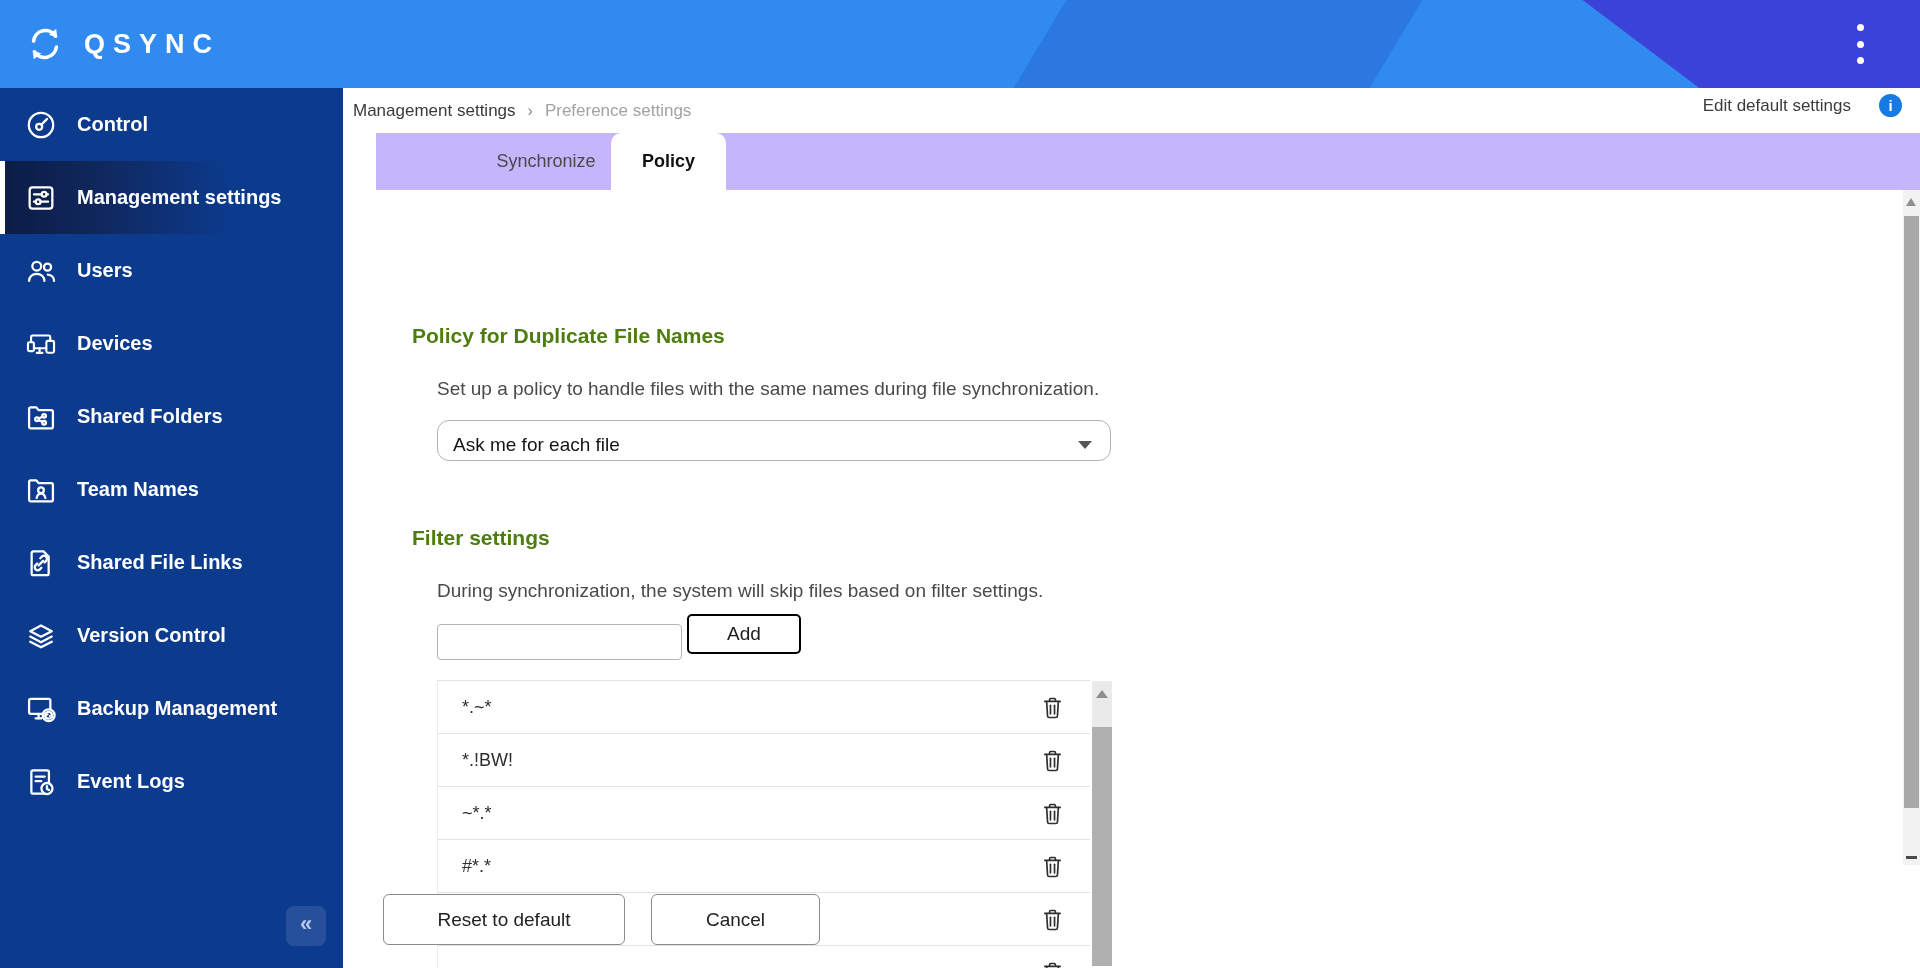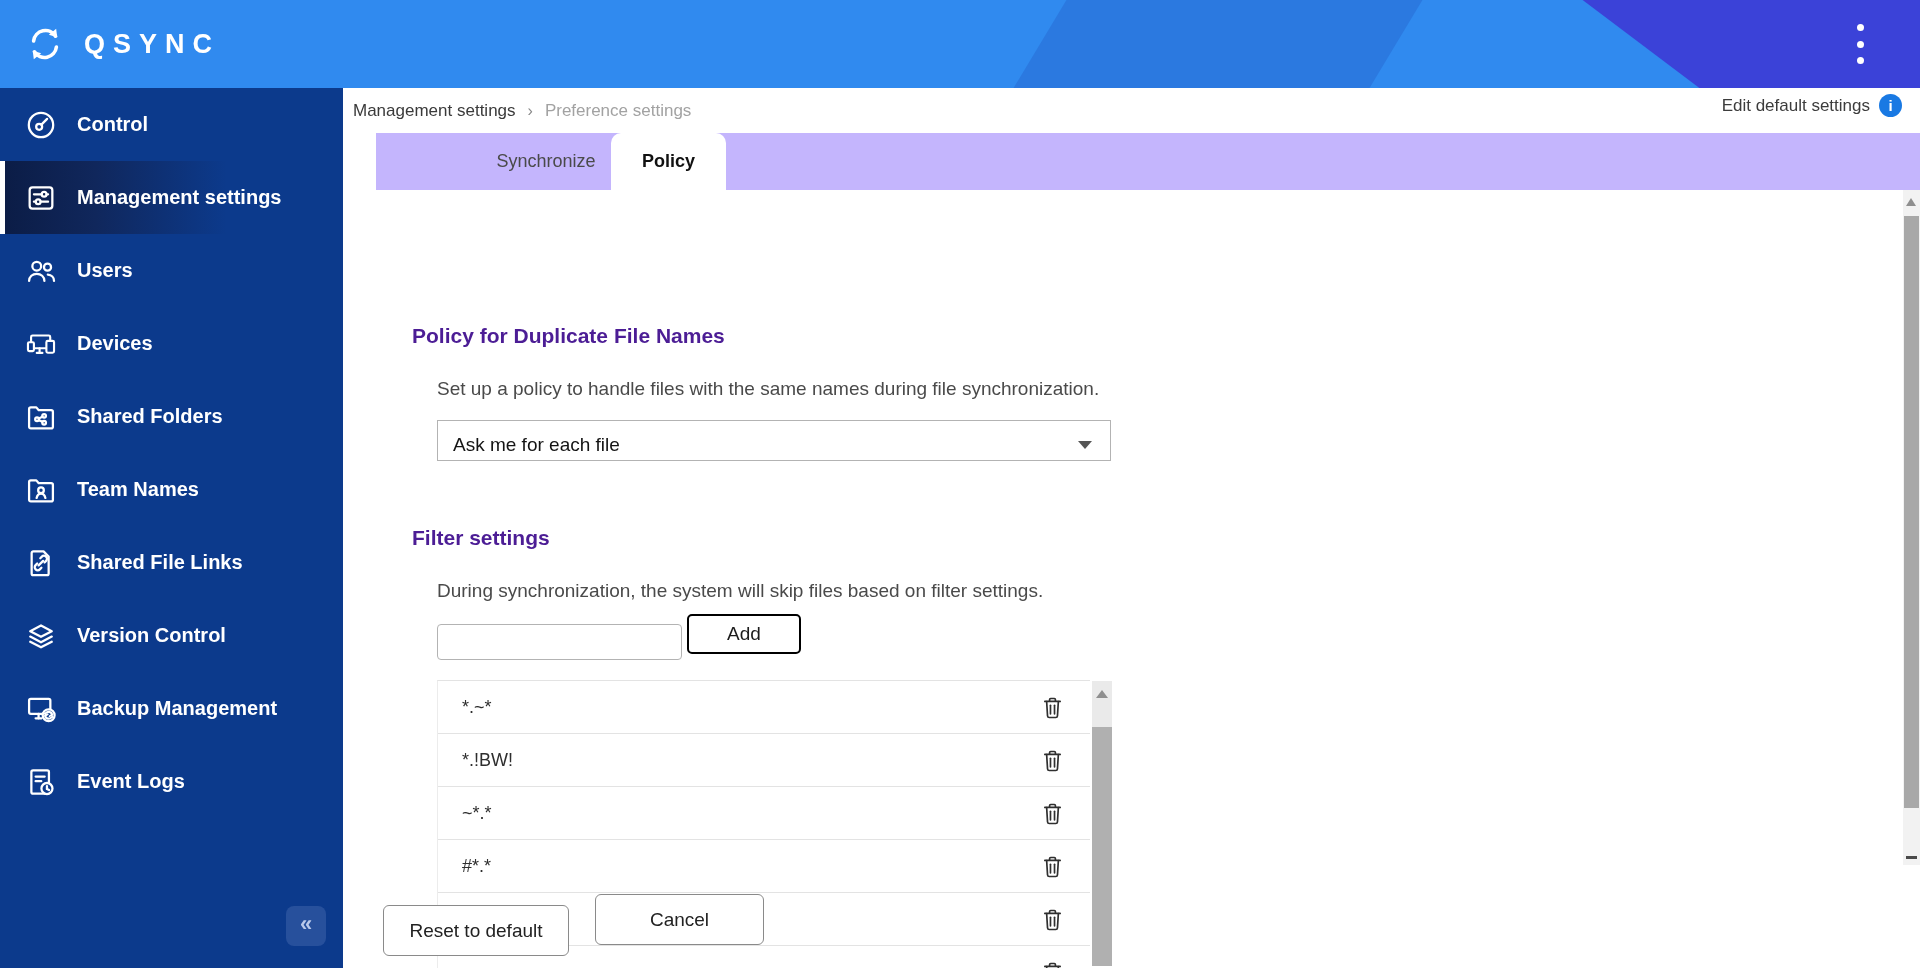--- a/index.html
+++ b/index.html
@@ -32,39 +32,39 @@
                   display:flex; align-items:center; justify-content:center; cursor:pointer; padding-bottom:4px; }
 
   
   .main { position:absolute; left:343px; top:88px; width:1577px; height:880px; background:#fff; }
   .crumb-bar { position:absolute; left:0; top:0; width:1577px; height:45px; background:#fff;
                display:flex; align-items:center; }
   .crumbs { display:flex; align-items:center; gap:12px; padding-left:10px; font-size:17px; }
   .crumb-current { color:#3a3a3a; }
   .crumb-sep { color:#8a8a8a; font-size:16px; }
   .crumb-next { color:#a2a2a2; }
-  .crumb-right { position:absolute; right:18px; top:0; height:35px; display:flex; align-items:center; gap:9px; }
+  .crumb-right { position:absolute; right:18px; top:0; height:35px; display:flex; align-items:center; gap:28px; }
   .edit-default { font-size:17px; color:#3c3c3c; cursor:pointer; }
   .info-icon { width:23px; height:23px; border-radius:50%; background:#1979e3; color:#fff;
                font-size:15px; font-weight:bold; display:flex; align-items:center; justify-content:center; cursor:pointer; }
 
   .tab-bar { position:absolute; left:0; top:45px; width:1577px; height:62px; background:#c4b5fd;margin-left:33px; }
   .tab { position:absolute; top:0; height:57px; display:flex; align-items:center; justify-content:center;
          font-size:18px; cursor:pointer; }
   .tab-sync { left:60px; width:220px; color:#4a4a4a; }
   .tab-policy { left:235px; width:115px; background:#fff; border-radius:10px 10px 0 0;
                 color:#111; font-weight:bold; }
 
   .content { position:absolute; left:0; top:102px; width:1577px; height:778px; background:#fff; }
-  .h-section { font-size:21px; font-weight:bold; color:#4c1d95; }
+  .h-section { font-size:21px; font-weight:bold; color:#4d7c0f; }
   .h1 { position:absolute; left:69px; top:134px; }
   .desc { font-size:19px; color:#4a4a4a; }
   .d1 { position:absolute; left:94px; top:188px; }
   .dropdown { position:absolute; left:94px; top:230px; width:674px; height:41px; border:1px solid #b3b3b3;
-              border-radius:0; background:#fff; display:flex; align-items:center; padding:8px 18px 0 15px;
+              border-radius:12px; background:#fff; display:flex; align-items:center; padding:8px 18px 0 15px;
               cursor:pointer; }
   .dropdown-value { font-size:19px; color:#141414; flex:1; }
   .caret-down { width:0; height:0; border-left:7px solid transparent; border-right:7px solid transparent;
                 border-top:8px solid #555; }
 
   .h2 { position:absolute; left:69px; top:336px; }
   .d2 { position:absolute; left:94px; top:390px; }
   .filter-input { position:absolute; left:94px; top:434px; width:245px; height:36px; border:1px solid #b3b3b3;
                   border-radius:4px; font-size:18px; padding:0 10px; color:#141414; }
   .add-btn { position:absolute; left:344px; top:424px; width:114px; height:40px; background:#fff;
@@ -80,21 +80,21 @@
                cursor:pointer; padding:0; }
   .list-scrollbar { position:absolute; left:749px; top:491px; width:20px; height:285px; background:#eaeaea; }
   .ls-arrow-up { position:absolute; left:4px; top:9px; width:0; height:0;
                  border-left:6px solid transparent; border-right:6px solid transparent; border-bottom:8px solid #8f8f8f; }
   .ls-thumb { position:absolute; left:0; top:46px; width:20px; height:239px; background:#b0b0b0; cursor:pointer; }
 
   .footer-buttons { position:absolute; left:40px; top:704px; display:flex; gap:20px; }
   .btn { height:51px; border-radius:6px; font-size:19px; cursor:pointer; font-family:"Liberation Sans", sans-serif; }
   .btn-primary { width:168px; background:#15316d; color:#fff; border:1px solid #15316d; font-weight:bold; }
   .btn-outline { background:#fff; color:#222; border:1px solid #8a8a8a; }
-  .btn-reset { width:186px; margin-left:0;margin-top:11px; }
+  .btn-reset { width:242px; margin-left:0; }
   .btn-cancel { width:169px; margin-left:6px; }
 
   
   .page-scrollbar { position:absolute; right:0; top:190px; width:17px; height:675px; background:#f2f2f2; }
   .ps-arrow-up { position:absolute; left:3px; top:8px; width:0; height:0;
                  border-left:5.5px solid transparent; border-right:5.5px solid transparent; border-bottom:8px solid #8f8f8f; }
   .ps-thumb { position:absolute; left:1px; top:26px; width:15px; height:592px; background:#a8a8a8; cursor:pointer; }
   .ps-dash { position:absolute; left:3px; bottom:6px; width:11px; height:3px; background:#4a4a4a; }
 
   svg { display:block; }

